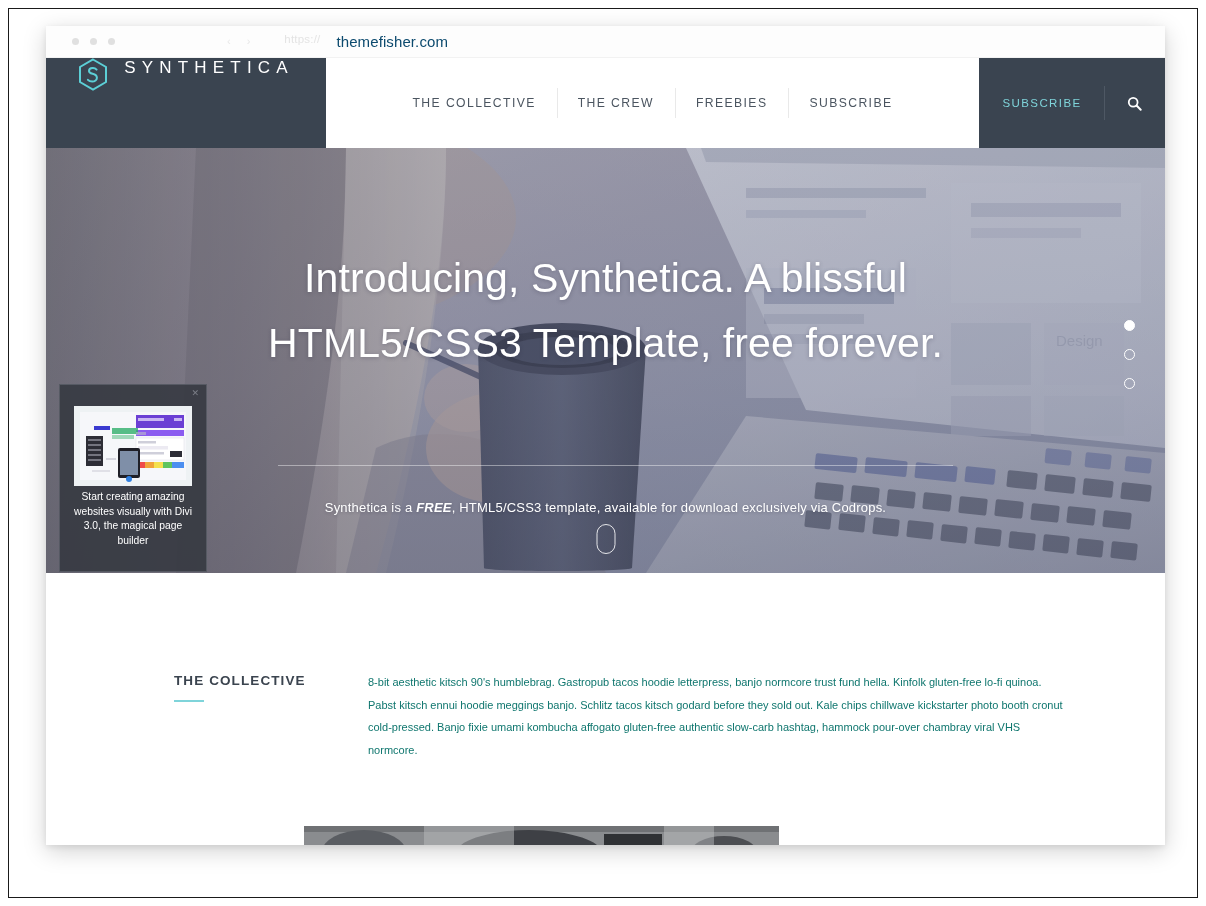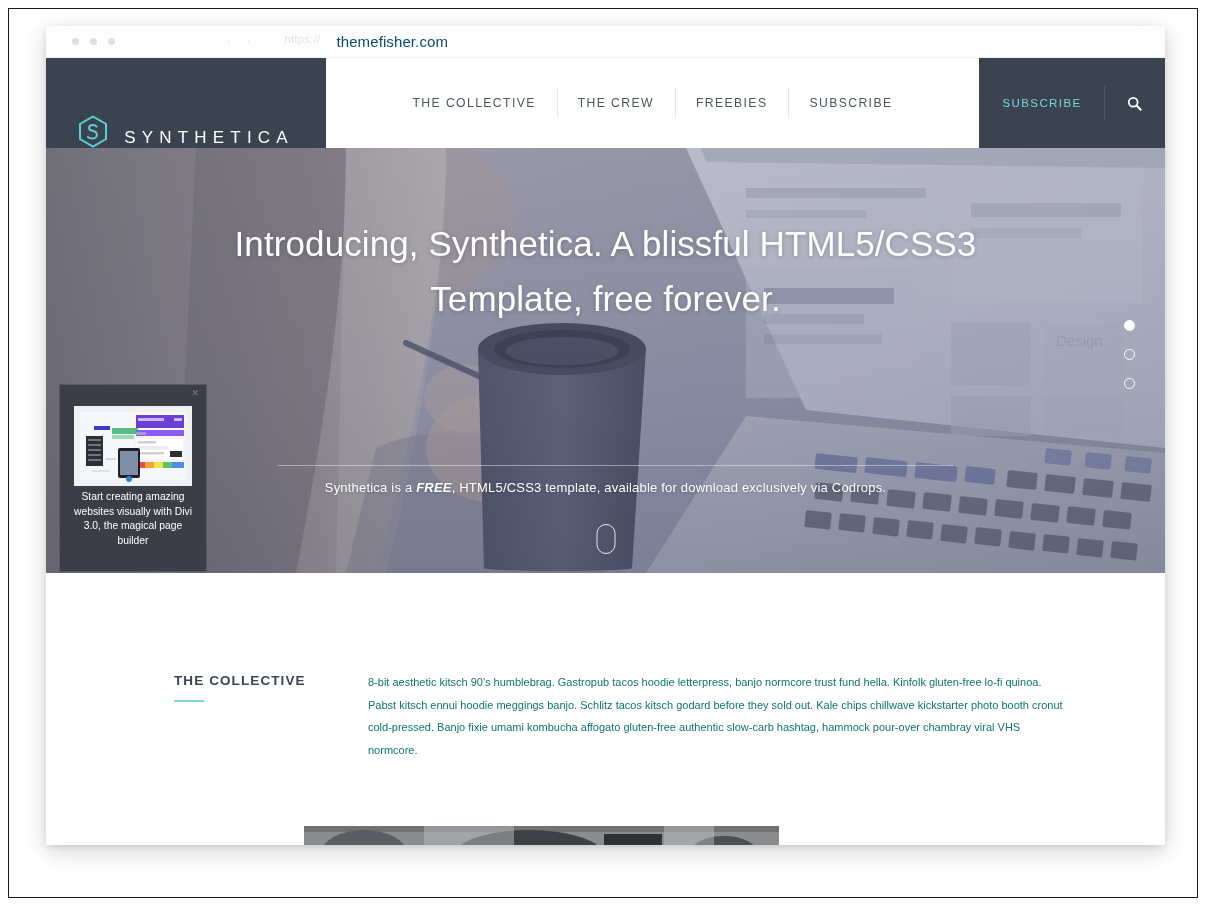--- a/index.html
+++ b/index.html
@@ -66,21 +66,21 @@
     position: relative;
     height: 90px;
     background: #ffffff;
     display: flex;
     align-items: stretch;
   }
   .logo-block {
     width: 280px;
     background: #3a4450;
     display: flex;
-    align-items: flex-end;
+    align-items: flex-start;
     justify-content: center;
     position: relative;
     gap: 16px;
   }
   .logo-block::after {
     content: "";
     position: absolute;
     left: 0; right: 0; bottom: -7px;
     height: 7px;
     background: #5fd8dd;
@@ -161,27 +161,28 @@
   .hero-content {
     position: absolute;
     left: 0; right: 0; top: 0; bottom: 0;
     display: flex;
     flex-direction: column;
     align-items: center;
     padding-top: 68px;
   }
   .hero-title {
     color: #ffffff;
-    font-size: 35px;
+    font-size: 41px;
     font-weight: 300;
     line-height: 1.58;
     text-align: center;
     max-width: 830px;
     letter-spacing: 0.1px;
     text-shadow: 0 1px 4px rgba(40,40,60,0.28);
+    margin-top: 30px;
   }
   .hero-btn {
     margin-top: 33px;
     background: #6feaf0;
     color: #ffffff;
     border: none;
     font-family: inherit;
     font-size: 11.5px;
     letter-spacing: 1.6px;
     padding: 17px 29px;
@@ -189,21 +190,21 @@
   }
   .hero-divider {
     position: absolute;
     left: 232px; right: 212px;
     top: 317px;
     height: 1px;
     background: rgba(255,255,255,0.42);
   }
   .hero-sub {
     position: absolute;
-    top: 332px;
+    top: 352px;
     left: 0; right: 0;
     text-align: center;
     color: #ffffff;
     font-size: 13px;
     letter-spacing: 0.2px;
     text-shadow: 0 1px 3px rgba(40,40,60,0.3);
   }
   .hero-sub b { font-weight: 700; font-style: italic; }
 
   .scroll-mouse {

